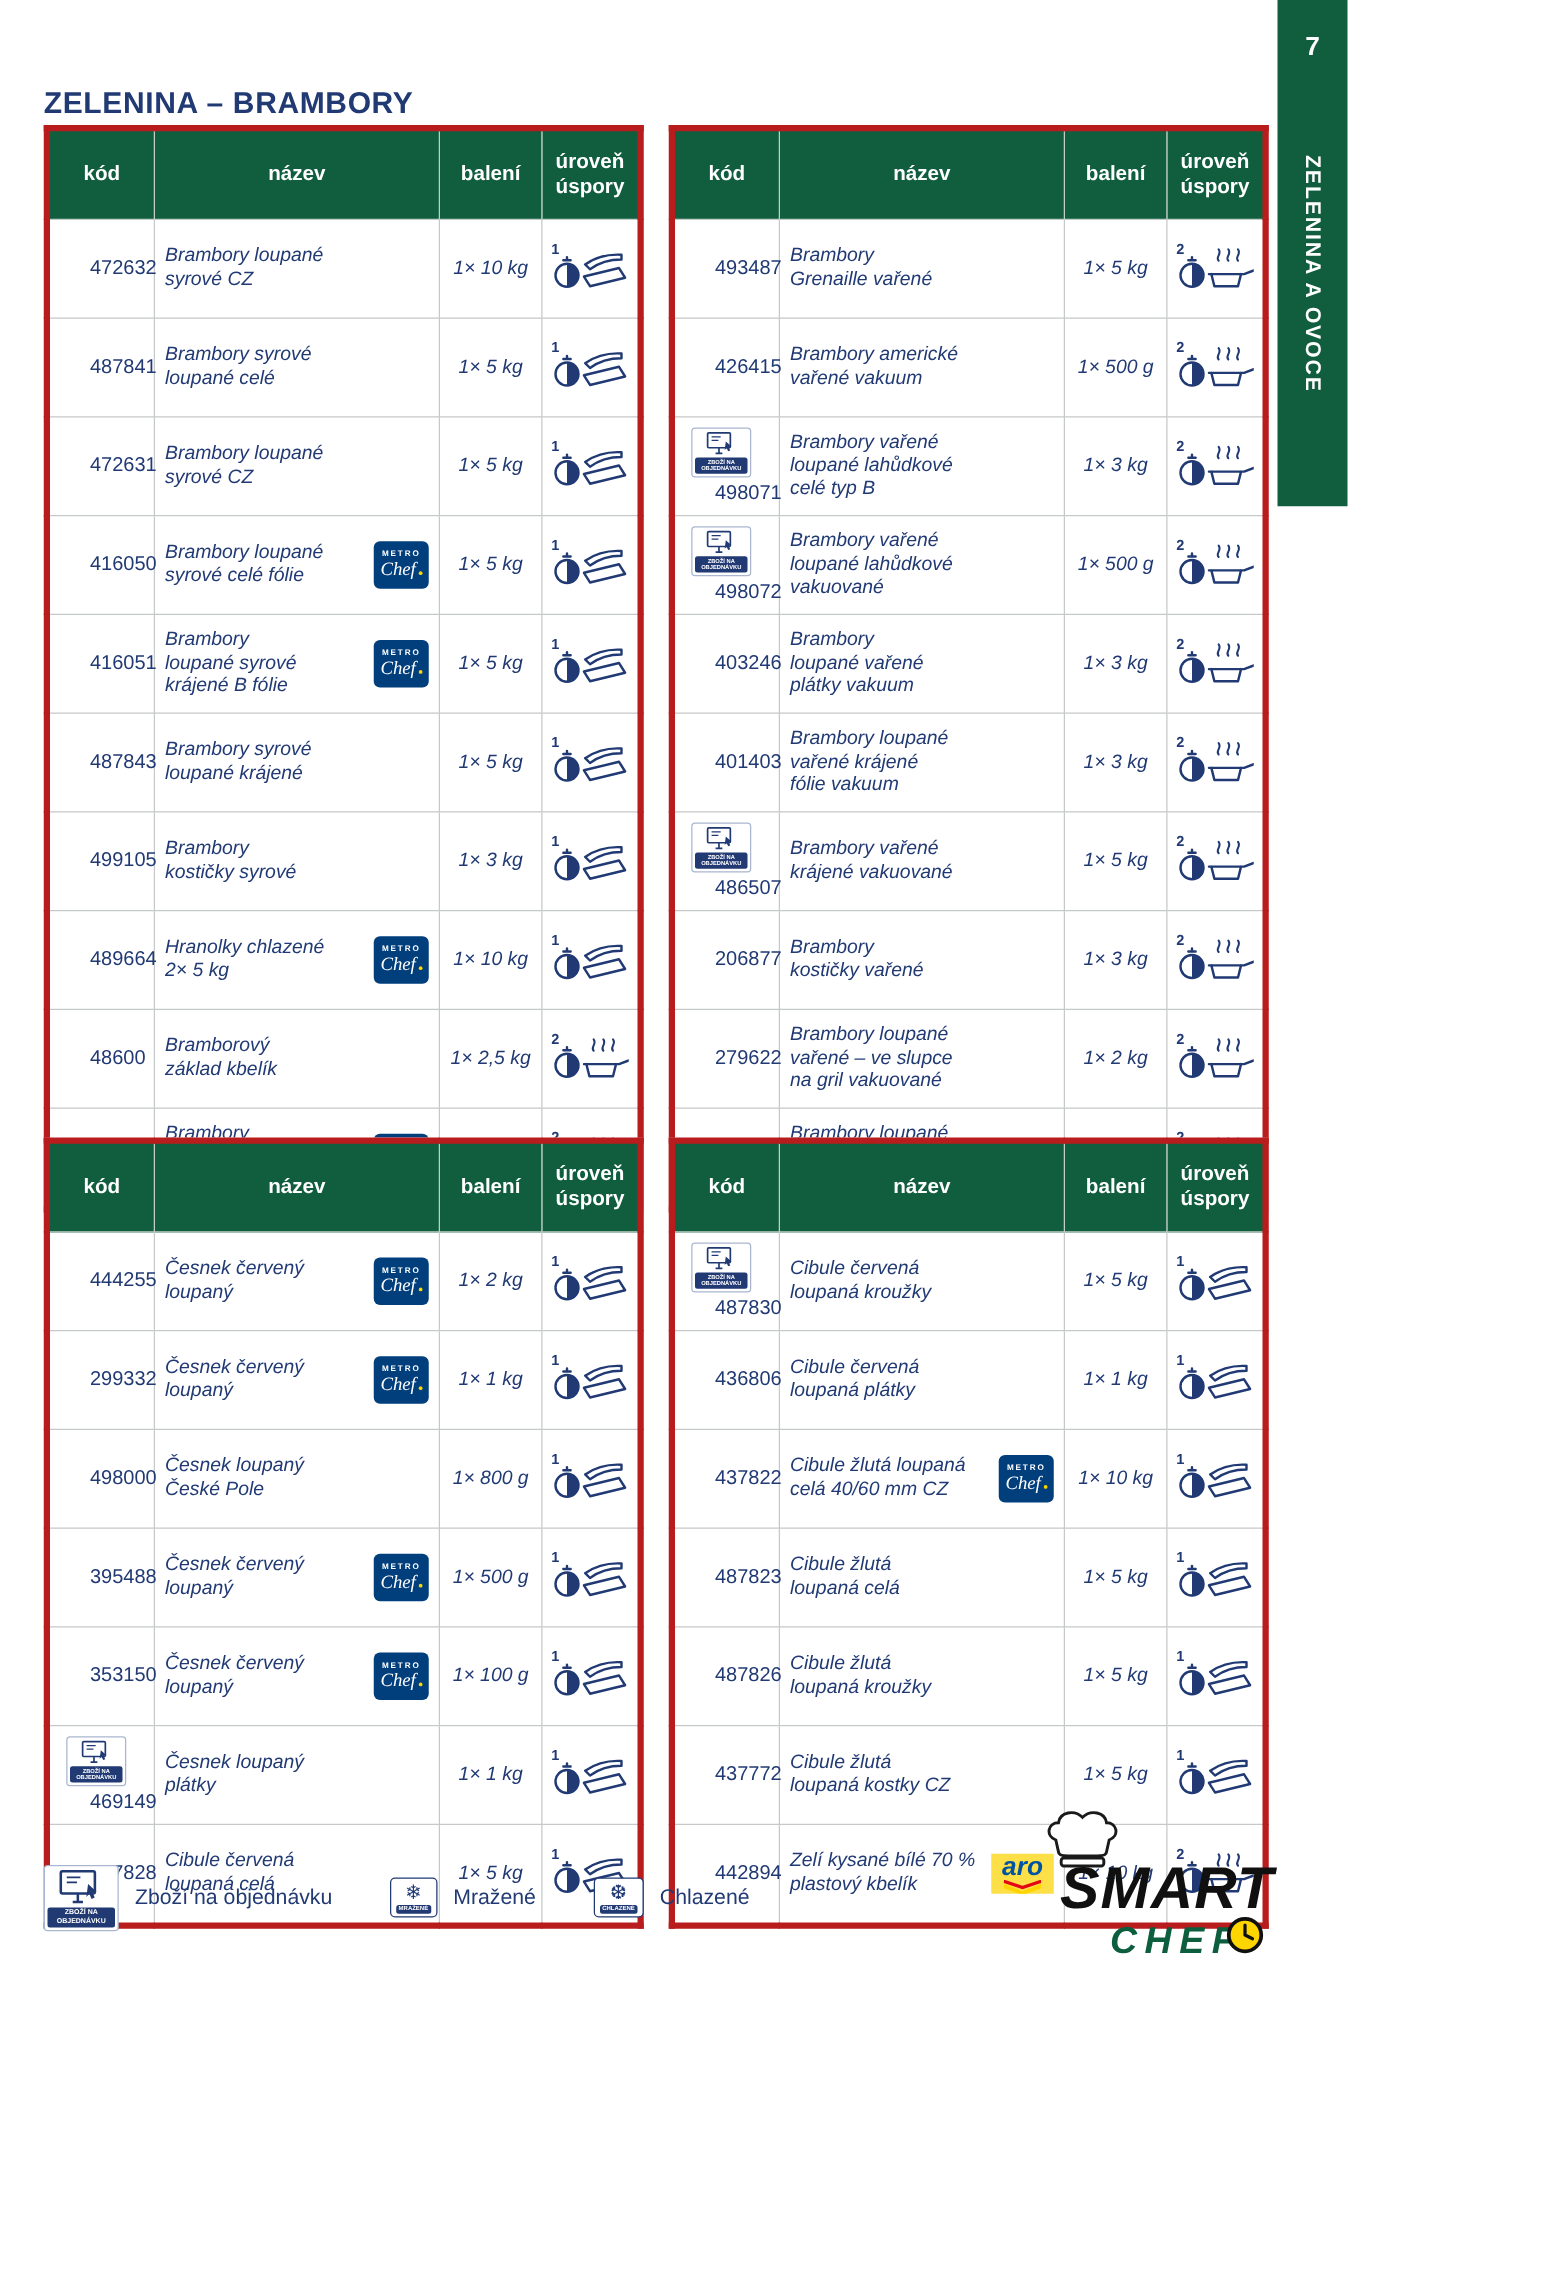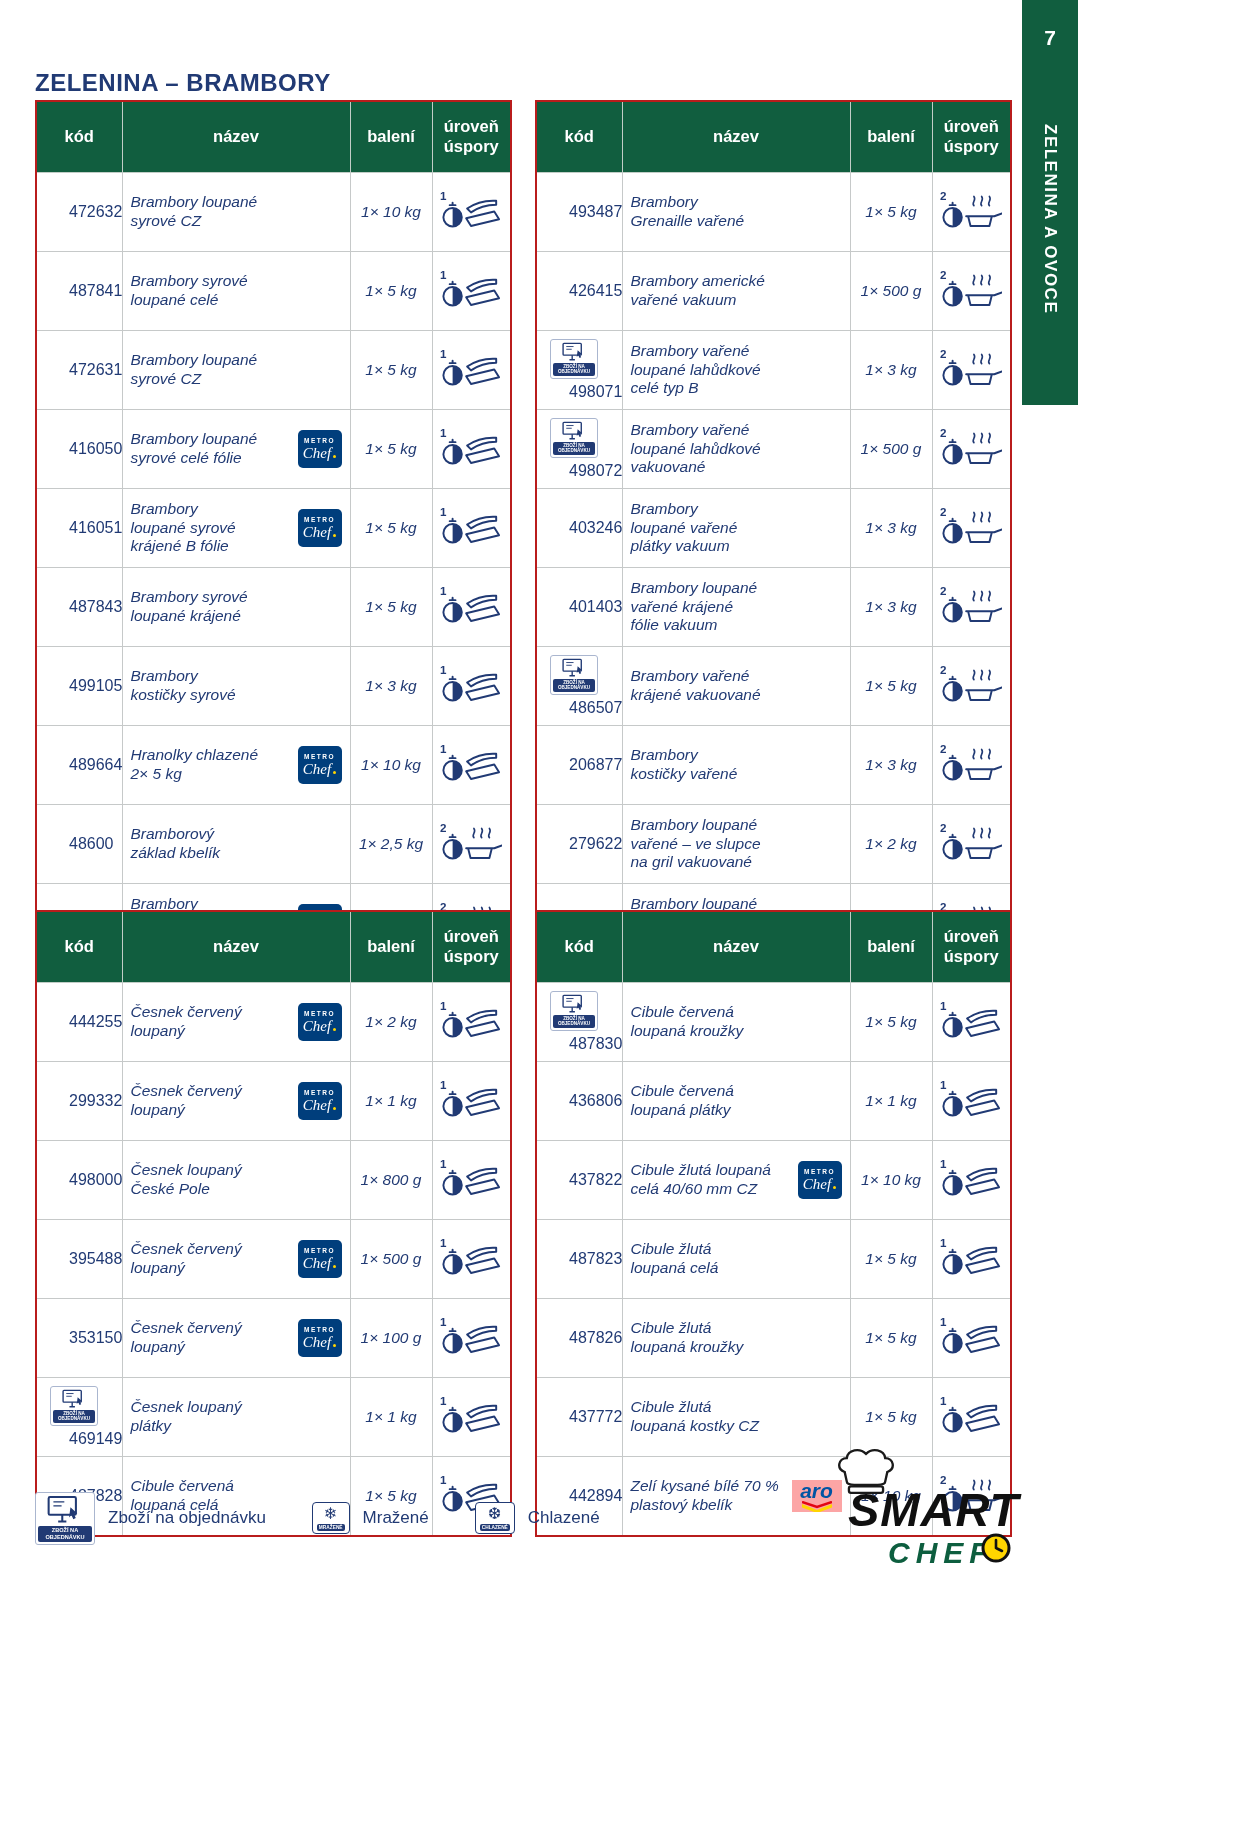--- a/index.html
+++ b/index.html
@@ -14,21 +14,21 @@
   #title1 { top:53px; }
   #title2 { top:866px; }
 
   .table-wrap { position:absolute; width:475px; }
   #t0 { left:35px;  top:100px; }
   #t1 { left:535px; top:100px; }
   #t2 { left:35px;  top:910px; }
   #t3 { left:535px; top:910px; }
 
   table { border-collapse:collapse; width:100%; table-layout:fixed; background:#fff;
-          border:2px solid #b91c1c; }
+          border:5px solid #b91c1c; }
   th {
     background:#115e3f; color:#ffffff; font-size:16.5px; font-weight:bold;
     height:62px; border:1px solid #c2cdc7; padding:4px 6px; text-align:center;
     line-height:1.2;
   }
   td {
     border:1px solid #c6c9c9; color:#213a74; font-size:15.5px;
     padding:5px 8px; vertical-align:middle; height:68px; line-height:1.22;
   }
   .c-code { padding-left:13px; }
@@ -48,21 +48,21 @@
     flex:none;
   }
   .mc-top { font-size:6.5px; font-weight:bold; letter-spacing:1.5px; }
   .mc-chef { font-family:"Liberation Serif", serif; font-style:italic; font-size:15px;
              line-height:1; margin-top:1px; }
   .mc-chef::after { content:""; display:inline-block; width:3px; height:3px;
                     background:#ffd500; border-radius:50%; margin-left:2px; }
 
   
   .aro-badge { width:50px; flex:none; display:flex; flex-direction:column;
-               align-items:center; background:#fca5a5; }
+               align-items:center; background:#fde047; }
   .aro-text { color:#0054a3; font-weight:bold; font-style:italic; font-size:21px; line-height:1; }
 
   
   .order-icon {
     display:inline-flex; flex-direction:column; align-items:center; gap:1px;
     border:1px solid #aab6cf; border-radius:3px; padding:2px; background:#fff;
   }
   .order-caption {
     background:#213a74; color:#fff; font-size:4.6px; font-weight:bold;
     text-align:center; line-height:1.25; padding:1px 2px; border-radius:2px;

